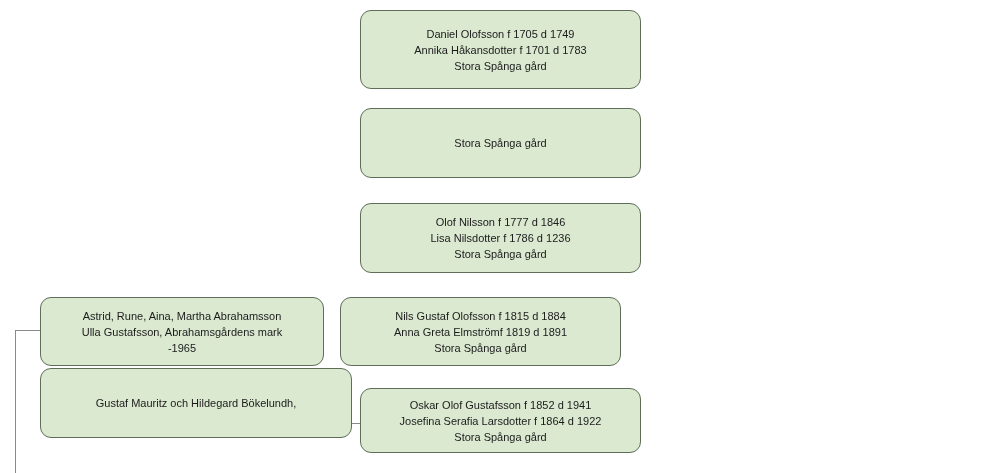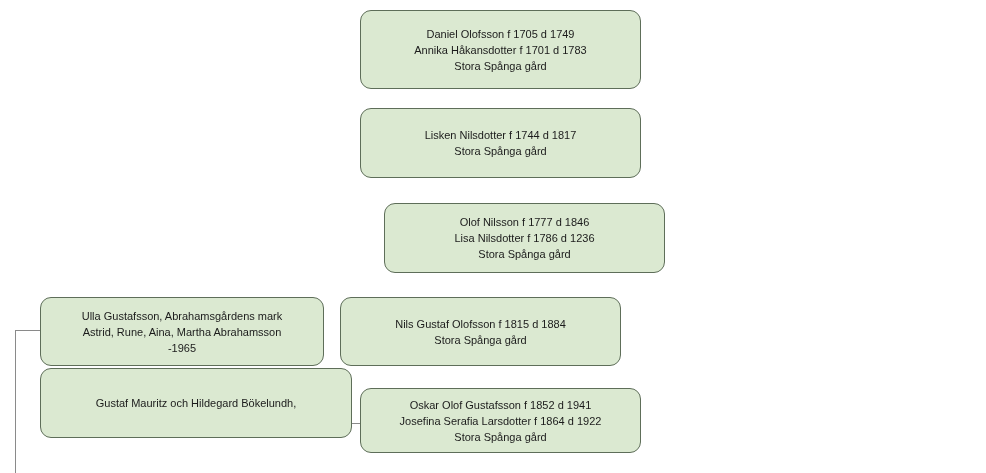--- a/index.html
+++ b/index.html
@@ -35,21 +35,21 @@
     line-height: 16px;
     padding: 2px 8px;
   }
   .node .ln {
     display: block;
     white-space: nowrap;
   }
   
   #n-daniel   { left: 360px; top: 10px;  width: 281px; height: 79px; }
   #n-nils-d   { left: 360px; top: 108px; width: 281px; height: 70px; }
-  #n-olof     { left: 360px; top: 203px; width: 281px; height: 70px; margin-left: 24px; }
+  #n-olof     { left: 360px; top: 203px; width: 281px; height: 70px; }
   #n-nilsg    { left: 340px; top: 297px; width: 281px; height: 69px; }
   #n-oskar    { left: 360px; top: 388px; width: 281px; height: 65px; }
   
   #n-astrid   { left: 40px;  top: 297px; width: 284px; height: 69px; }
   #n-gustaf   { left: 40px;  top: 368px; width: 312px; height: 70px; }
 
   
   .conn {
     position: absolute;
     background: #8a8a8a;
@@ -82,44 +82,44 @@
   <div class="conn conn-h" id="conn-oskar-h"></div>
   <div class="arrowhead" id="arrow-oskar"></div>
 
   <div class="node" id="n-daniel">
     <span class="ln">Daniel Olofsson f 1705 d 1749</span>
     <span class="ln">Annika Håkansdotter f 1701 d 1783</span>
     <span class="ln">Stora Spånga gård</span>
   </div>
 
   <div class="node" id="n-nils-d">
-    <span class="ln">Lisken Nilsdotter f 1744 d 1817</span>
     <span class="ln">Stora Spånga gård</span>
   </div>
 
   <div class="node" id="n-olof">
     <span class="ln">Olof Nilsson f 1777 d 1846</span>
     <span class="ln">Lisa Nilsdotter f 1786 d 1236</span>
     <span class="ln">Stora Spånga gård</span>
   </div>
 
   <div class="node" id="n-nilsg">
     <span class="ln">Nils Gustaf Olofsson f 1815 d 1884</span>
+    <span class="ln">Anna Greta Elmströmf 1819 d 1891</span>
     <span class="ln">Stora Spånga gård</span>
   </div>
 
   <div class="node" id="n-oskar">
     <span class="ln">Oskar Olof Gustafsson f 1852 d 1941</span>
     <span class="ln">Josefina Serafia Larsdotter f 1864 d 1922</span>
     <span class="ln">Stora Spånga gård</span>
   </div>
 
   <div class="node" id="n-astrid">
+    <span class="ln">Astrid, Rune, Aina, Martha Abrahamsson</span>
     <span class="ln">Ulla Gustafsson, Abrahamsgårdens mark</span>
-    <span class="ln">Astrid, Rune, Aina, Martha Abrahamsson</span>
     <span class="ln">-1965</span>
   </div>
 
   <div class="node" id="n-gustaf">
     <span class="ln">Gustaf Mauritz och Hildegard Bökelundh,</span>
   </div>
 
 </div>
 
 </body></html>

